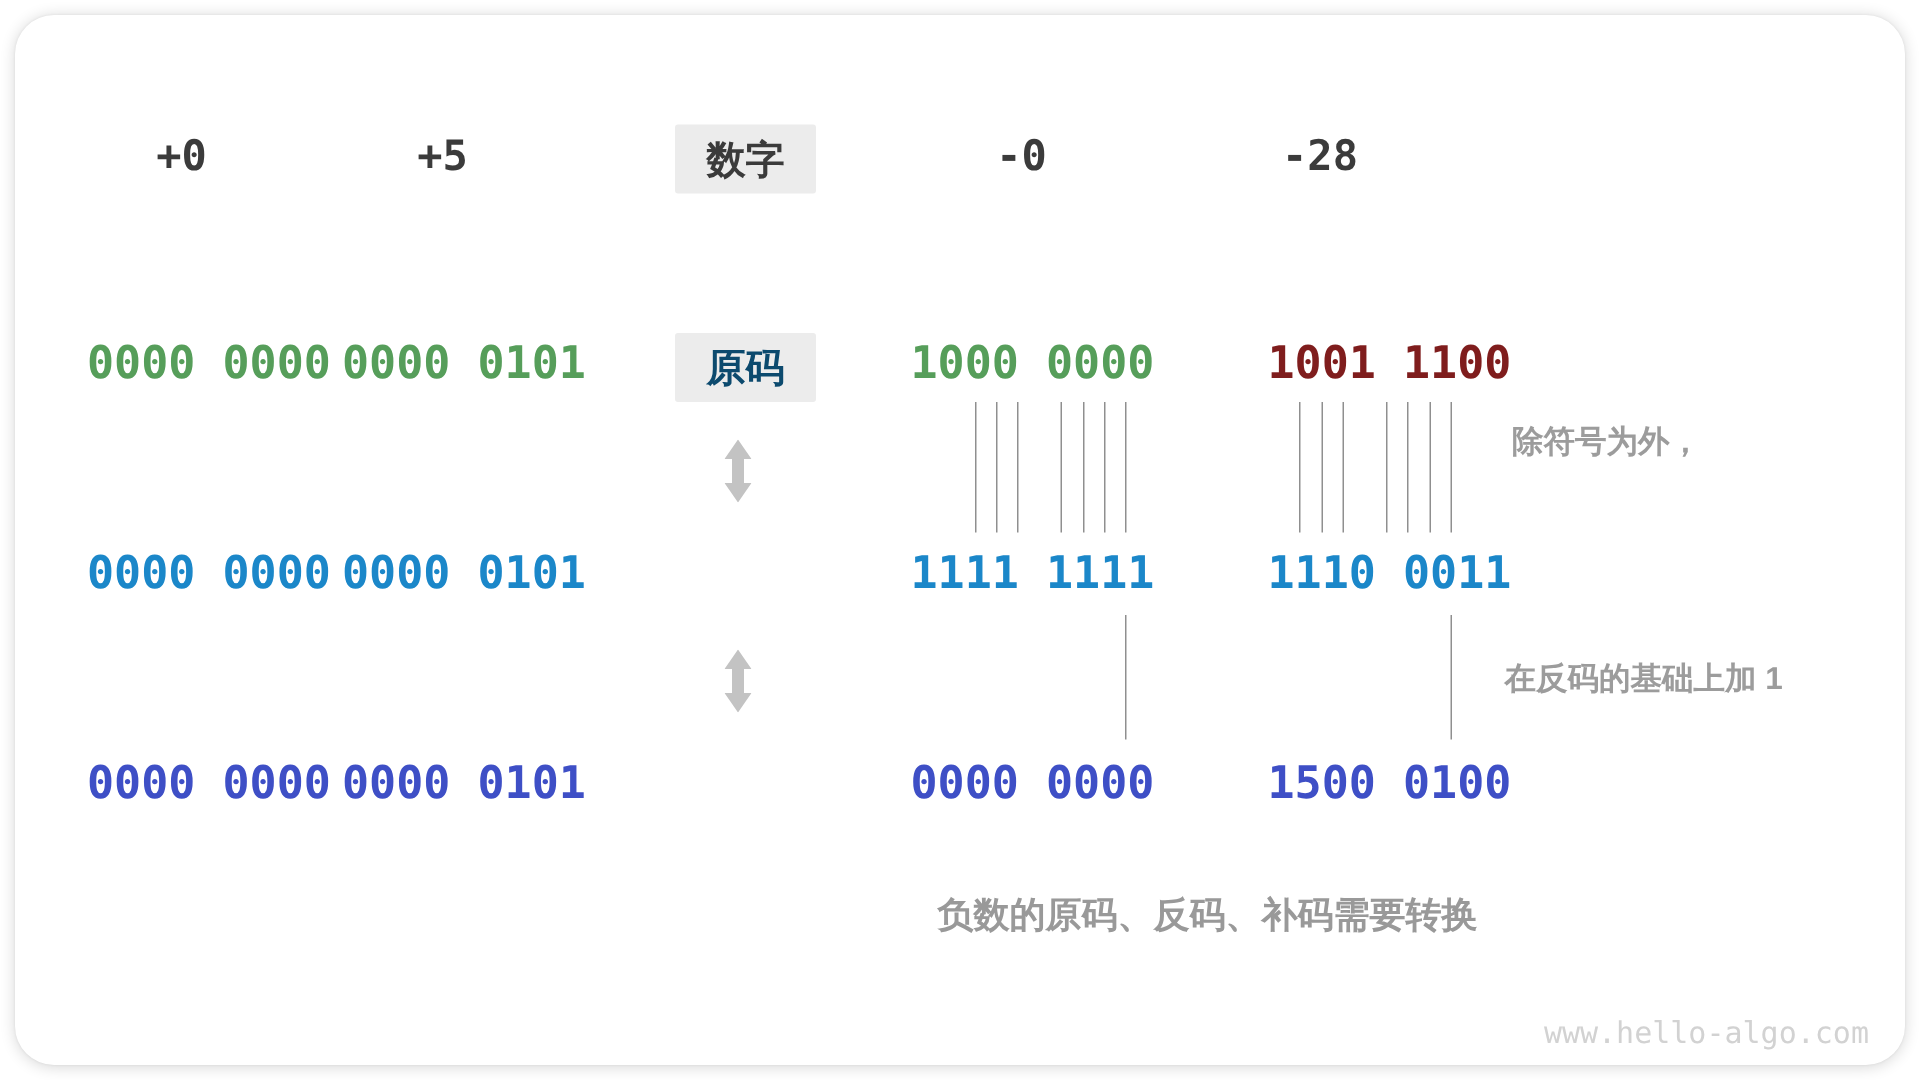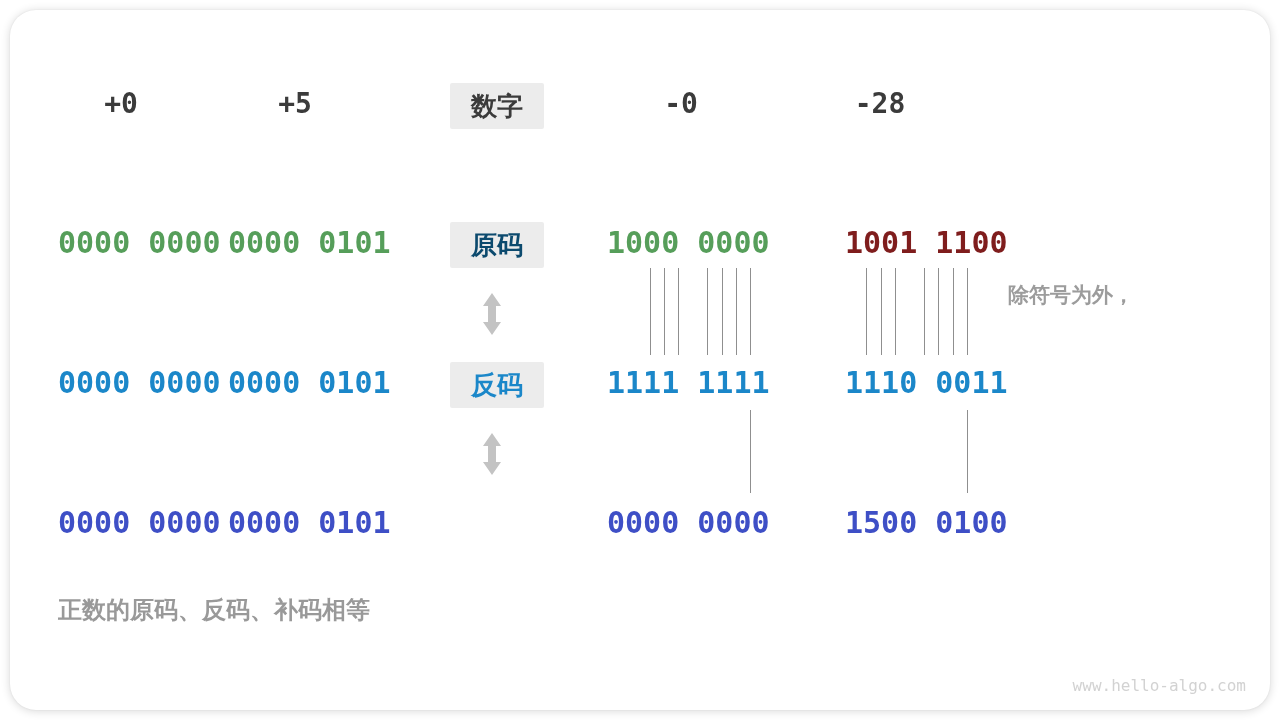--- a/index.html
+++ b/index.html
@@ -71,21 +71,21 @@
     font-size: 24px;
     font-weight: bold;
     color: #999999;
     white-space: nowrap;
   }
   .watermark {
     position: absolute;
     right: 34px;
     top: 676px;
     font-family: "DejaVu Sans Mono", "Liberation Mono", monospace;
-    font-size: 16px;
+    font-size: 20px;
     color: #d2d2d2;
   }
 </style>
 </head>
 <body>
 
 <div class="canvas">
   <div class="card"></div>
 
   <span class="header-num mono" style="left:121px">+0</span>
@@ -117,33 +117,33 @@
   <div class="tick" style="left:895px;top:268px;height:87px"></div>
   <div class="tick" style="left:924px;top:268px;height:87px"></div>
   <div class="tick" style="left:938px;top:268px;height:87px"></div>
   <div class="tick" style="left:953px;top:268px;height:87px"></div>
   <div class="tick" style="left:967px;top:268px;height:87px"></div>
 
   <div class="ann" style="left:1008px;top:279px"><span>除符号为外，</span><br></div>
 
   <span class="bin mono col1 row2" style="color: rgb(27, 135, 201);">0000 0000</span>
   <span class="bin mono col2 row2" style="color: rgb(27, 135, 201);">0000 0101</span>
-  <div class="chip" style="top: 362px; color: rgb(27, 135, 201);">反码</div>
   <span class="bin mono col4 row2" style="color: rgb(27, 135, 201);">1111 1111</span>
   <span class="bin mono col5 row2" style="color: rgb(27, 135, 201);">1110 0011</span>
 
   <svg class="arrow" style="top:433px" viewBox="0 0 18 42">
     <path d="M9 0 L18 13 L13 13 L13 29 L18 29 L9 42 L0 29 L5 29 L5 13 L0 13 Z" fill="#c3c3c3"></path>
   </svg>
 
   <div class="tick" style="left:750px;top:410px;height:83px"></div>
   <div class="tick" style="left:967px;top:410px;height:83px"></div>
 
+  <div class="ann" style="left:1003px;top:437px">在反码的基础上加 1</div>
 
   <span class="bin mono col1 row3" style="color: rgb(62, 79, 198);">0000 0000</span>
   <span class="bin mono col2 row3" style="color: rgb(62, 79, 198);">0000 0101</span>
   <span class="bin mono col4 row3" style="color: rgb(62, 79, 198);">0000 0000</span>
   <span class="bin mono col5 row3" style="color: rgb(62, 79, 198);">1500 0100</span>
 
-  <div class="caption" style="left:58px">正数的原码、反码、补码相等</div>
+  <div class="caption" style="left:625px">负数的原码、反码、补码需要转换</div>
 
   <div class="watermark">www.hello-algo.com</div>
 </div>
 
 </body></html>

